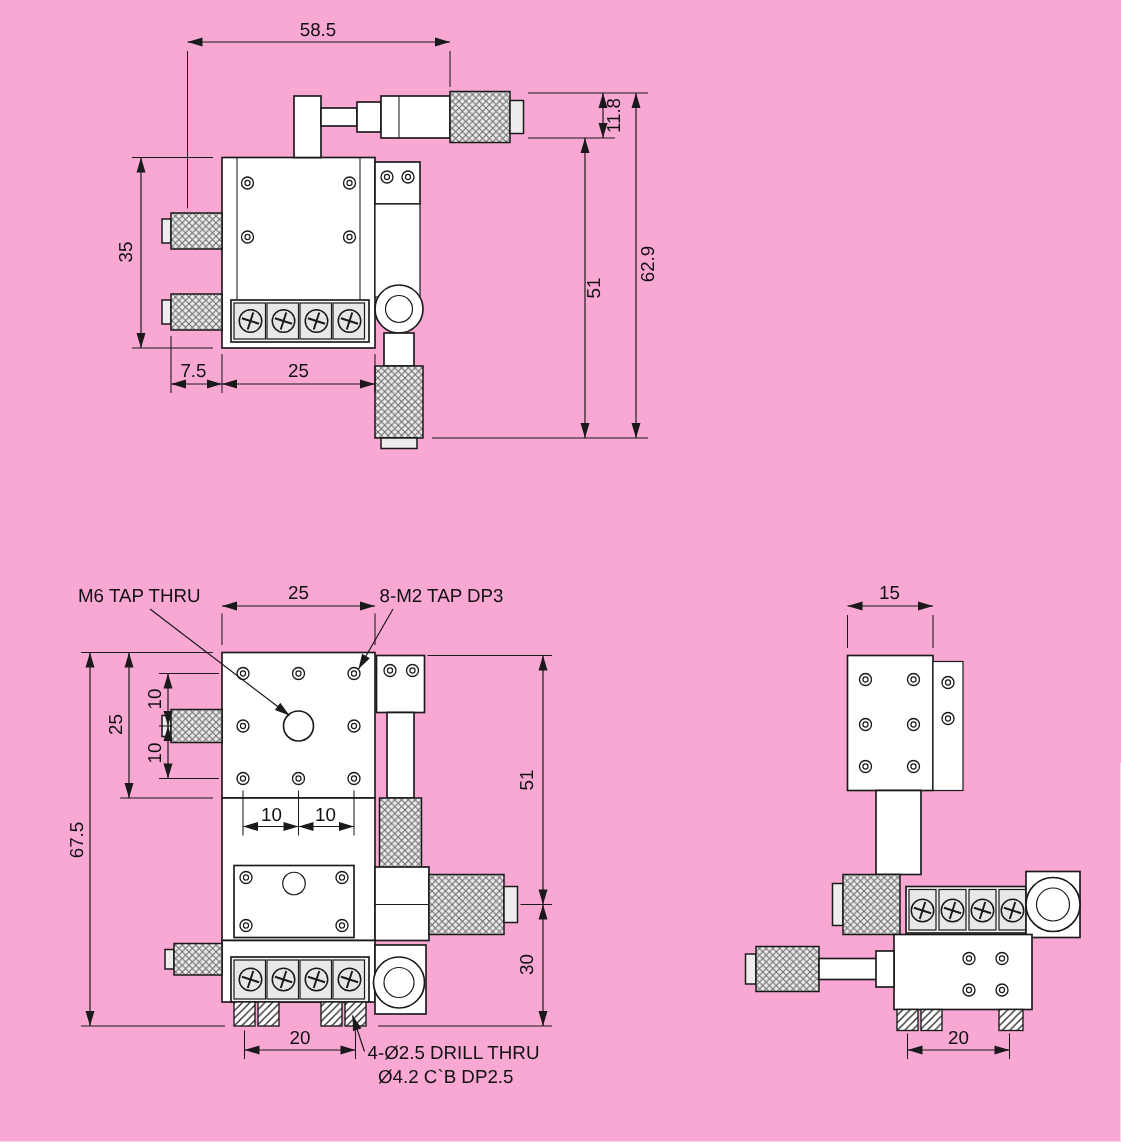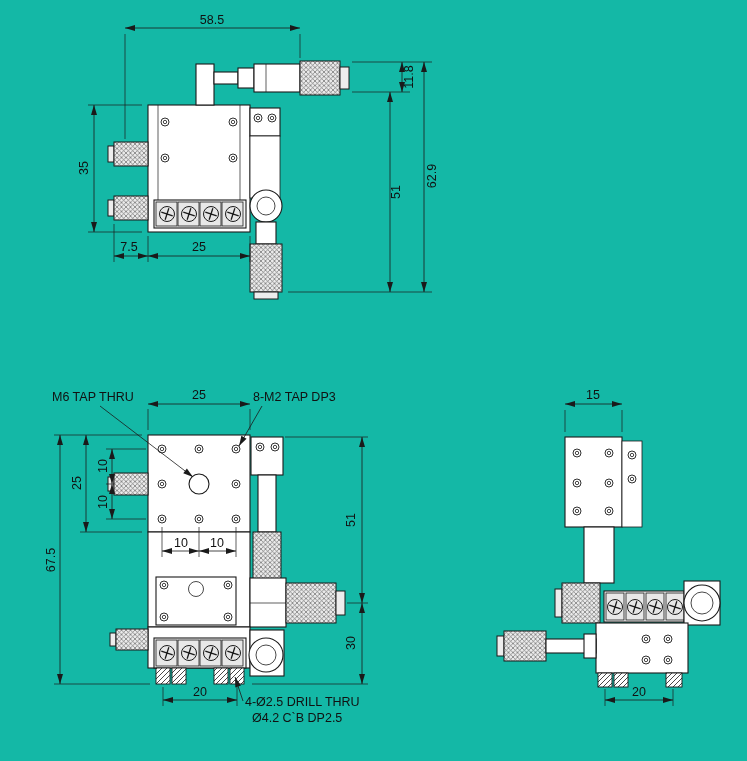--- a/index.html
+++ b/index.html
@@ -1,16 +1,16 @@
 <!DOCTYPE html>
 <html><head>
 <meta charset="utf-8">
 <style>
   html,body{margin:0;padding:0;background:#ffffff;}
-  .sheet{width:747px;height:761px;background:#14b8a6;position:relative;overflow:hidden;}
+  .sheet{width:747px;height:761px;background:#f9a8d4;position:relative;overflow:hidden;}
   svg{display:block;}
   svg text{font-family:"Liberation Sans","DejaVu Sans",sans-serif;font-size:12.5px;fill:#111111;}
   .part{fill:#ffffff;stroke:#1a1a1a;stroke-width:1.1;}
   .thin{stroke-width:0.8;}
   .fillg{fill:#f3f3f3;}
   .fille{fill:#e8e8e8;}
   .cap{fill:#ededed;stroke:#1a1a1a;stroke-width:1;}
   .knurlf{fill:url(#knurl);stroke:#1a1a1a;stroke-width:1;}
   .hatchf{fill:url(#hatch);stroke:#1a1a1a;stroke-width:0.9;}
   .dim{stroke:#1a1a1a;stroke-width:0.8;fill:none;}

